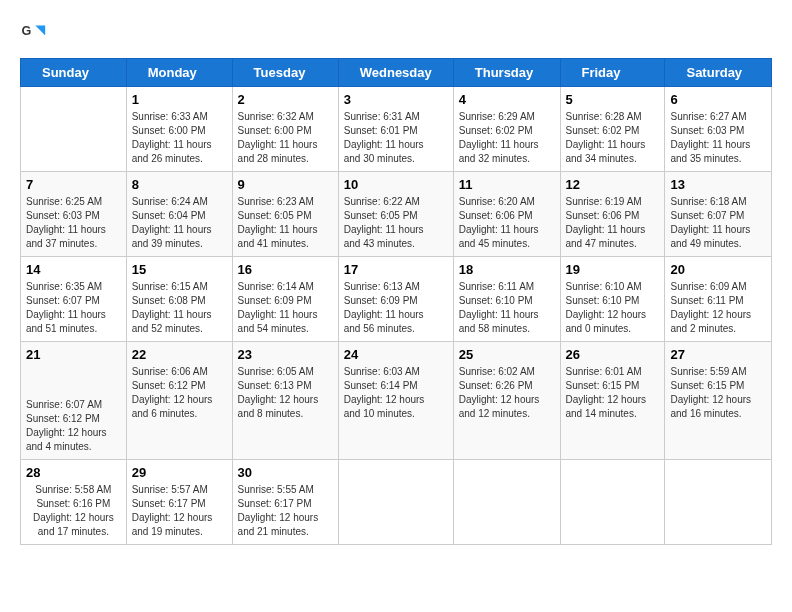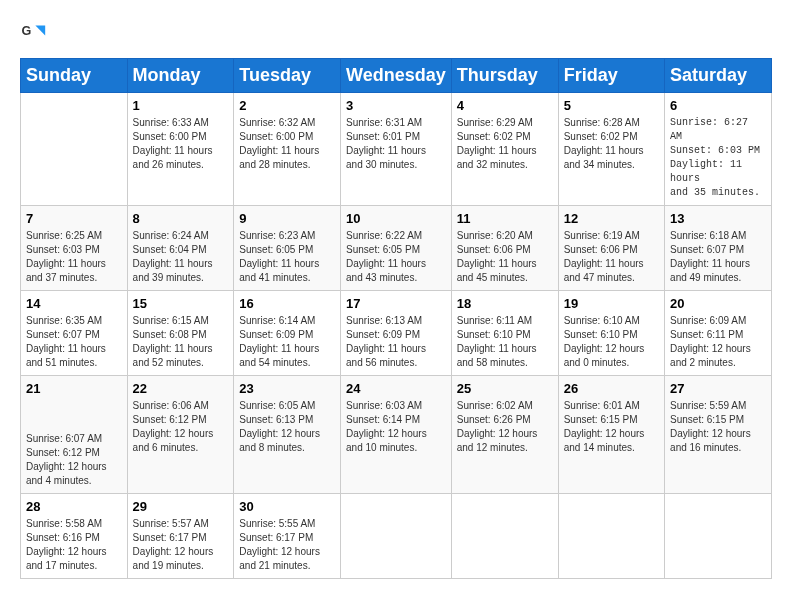--- a/index.html
+++ b/index.html
@@ -47,23 +47,23 @@
       color: #555;
     }
     table {
       width: 100%;
       border-collapse: collapse;
       font-size: 11px;
     }
     thead tr th {
       background: #1976d2;
       color: #fff;
-      padding: 6px 5px;
+      padding: 6px 21px;
       text-align: left;
-      font-size: 18px;
+      font-size: 13px;
       font-weight: bold;
       border: 1px solid #1565c0;
     }
     tbody tr td {
       border: 1px solid #ccc;
       padding: 5px;
       vertical-align: top;
       width: calc(100% / 7);
       min-height: 80px;
     }
@@ -146,21 +146,21 @@
         </td>
         <td>
           <span class="day-number">5</span>
           <div class="day-info" style="white-space: pre-line;">Sunrise: 6:28 AM
 Sunset: 6:02 PM
 Daylight: 11 hours
 and 34 minutes.</div>
         </td>
         <td>
           <span class="day-number">6</span>
-          <div class="day-info" style="white-space: pre-line; font-family: Liberation Mono, monospace;">Sunrise: 6:27 AM
+          <div class="day-info" style="white-space: pre-line;">Sunrise: 6:27 AM
 Sunset: 6:03 PM
 Daylight: 11 hours
 and 35 minutes.</div>
         </td>
       </tr>
       <tr>
         <td>
           <span class="day-number">7</span>
           <div class="day-info" style="white-space: pre-line;">Sunrise: 6:25 AM
 Sunset: 6:03 PM
@@ -308,21 +308,21 @@
           <span class="day-number">27</span>
           <div class="day-info" style="white-space: pre-line;">Sunrise: 5:59 AM
 Sunset: 6:15 PM
 Daylight: 12 hours
 and 16 minutes.</div>
         </td>
       </tr>
       <tr>
         <td>
           <span class="day-number">28</span>
-          <div class="day-info" style="white-space: pre-line;">Sunrise: 5:58 AM
+          <div class="day-info" style="white-space: pre-line; text-align: center;">Sunrise: 5:58 AM
 Sunset: 6:16 PM
 Daylight: 12 hours
 and 17 minutes.</div>
         </td>
         <td>
           <span class="day-number">29</span>
           <div class="day-info" style="white-space: pre-line;">Sunrise: 5:57 AM
 Sunset: 6:17 PM
 Daylight: 12 hours
 and 19 minutes.</div>

